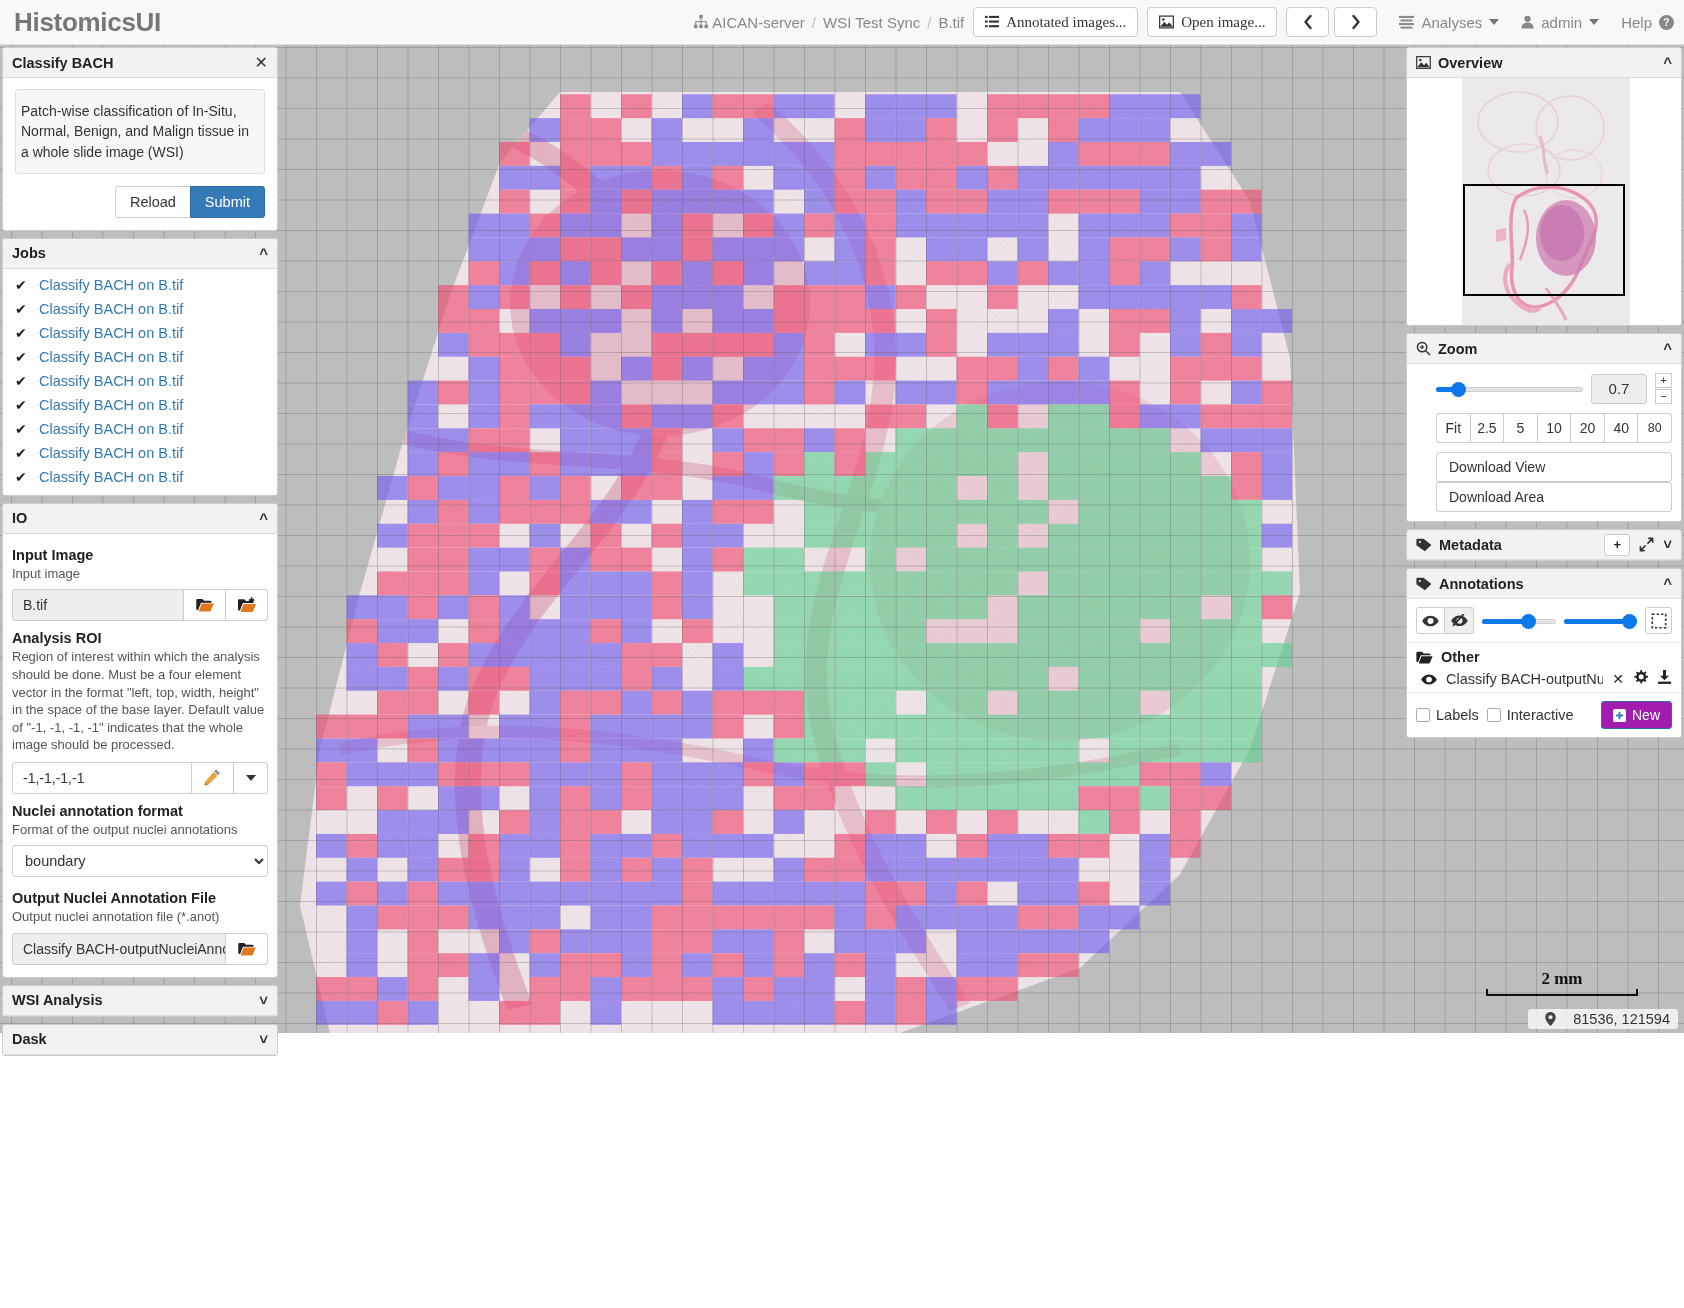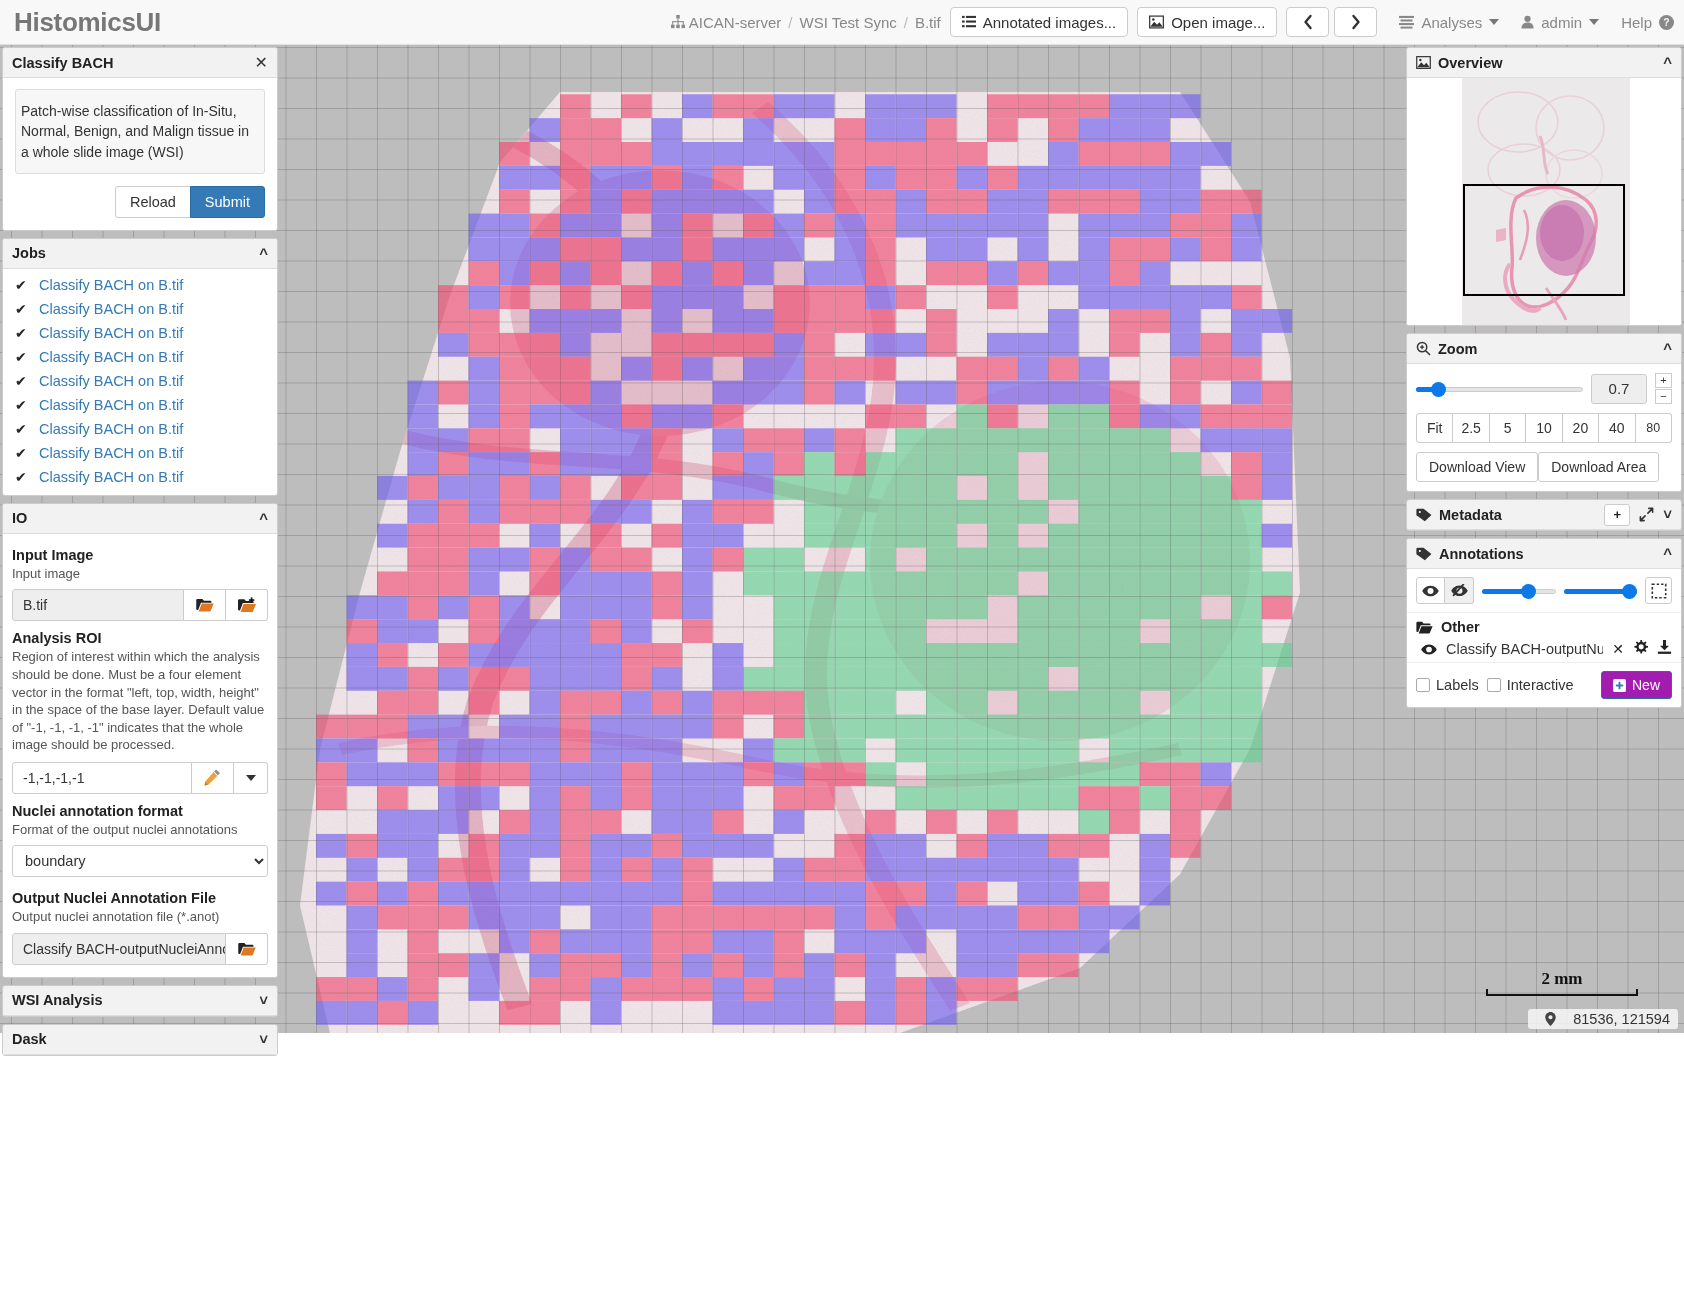--- a/index.html
+++ b/index.html
@@ -32,21 +32,21 @@
     margin-left: auto; display: flex; align-items: center;
     height: 100%; padding-right: 10px;
   }
   .breadcrumb { display: flex; align-items: center; color: #888; font-size: 15px; }
   .breadcrumb .crumb { color: #888; white-space: nowrap; cursor: pointer; }
   .breadcrumb .sep { margin: 0 7px; color: #bbb; }
   .hdr-btn {
     background: #fff; border: 1px solid #ccc; border-radius: 4px;
     height: 30px; padding: 0 11px; margin-left: 9px;
     display: flex; align-items: center; gap: 7px;
-    font-size: 15px; color: #333; cursor: pointer; white-space: nowrap;
+    font-size: 15px; color: #333; cursor: pointer; white-space: nowrap; font-family: Liberation Serif, serif;
   }
   .hdr-btn.sq { padding: 0; width: 43px; justify-content: center; margin-left: 5px; }
   .hdr-btn.sq.first { margin-left: 9px; }
   .hdr-link {
     display: flex; align-items: center; gap: 7px;
     color: #888; font-size: 15px; margin-left: 22px;
     cursor: pointer; white-space: nowrap;
   }
   .caret { width: 0; height: 0; border-left: 5px solid transparent;
            border-right: 5px solid transparent; border-top: 6px solid #777; }
@@ -173,21 +173,21 @@
   }
   #ov-inner {
     position: absolute; left: 55px; top: 0; width: 168px; height: 247px;
     background: #ebe9e9;
   }
   #ov-box {
     position: absolute; left: 56px; top: 106px;
     width: 162px; height: 112px;
     border: 2px solid #000;
   }
-  .zoom-body { padding: 9px; }
+  .zoom-body { padding: 9px; margin-left: 20px; }
   .zoom-row { display: flex; align-items: center; gap: 8px; margin-bottom: 9px; }
   .slider {
     flex: 1; height: 16px; position: relative; cursor: pointer;
   }
   .slider .track {
     position: absolute; top: 6px; left: 0; right: 0; height: 5px;
     background: #e4e4e4; border: 1px solid #ccc; border-radius: 3px;
   }
   .slider .fill {
     position: absolute; top: 6px; left: 0; height: 5px;
@@ -209,21 +209,21 @@
     font-size: 11px; line-height: 1; cursor: pointer; color: #333;
   }
   .zoom-levels { display: flex; margin-bottom: 9px; }
   .zl {
     flex: 1; height: 30px; border: 1px solid #ccc; border-left: none;
     background: #fff; display: flex; align-items: center; justify-content: center;
     font-size: 14px; color: #333; cursor: pointer;
   }
   .zl:first-child { border-left: 1px solid #ccc; border-radius: 3px 0 0 3px; }
   .zl:last-child { border-radius: 0 3px 3px 0; font-size: 12.5px; }
-  .dl-row { display: flex; justify-content: flex-start; }
+  .dl-row { display: flex; justify-content: flex-start; flex-direction: column; }
   .dl-btn {
     height: 30px; padding: 0 12px; border: 1px solid #ccc; background: #fff;
     border-radius: 3px; font-size: 14px; color: #333; cursor: pointer;
     display: flex; align-items: center;
   }
   .meta-plus {
     width: 26px; height: 22px; border: 1px solid #ccc; background: #fff;
     border-radius: 3px; display: flex; align-items: center; justify-content: center;
     font-size: 13px; cursor: pointer; font-weight: bold;
   }

